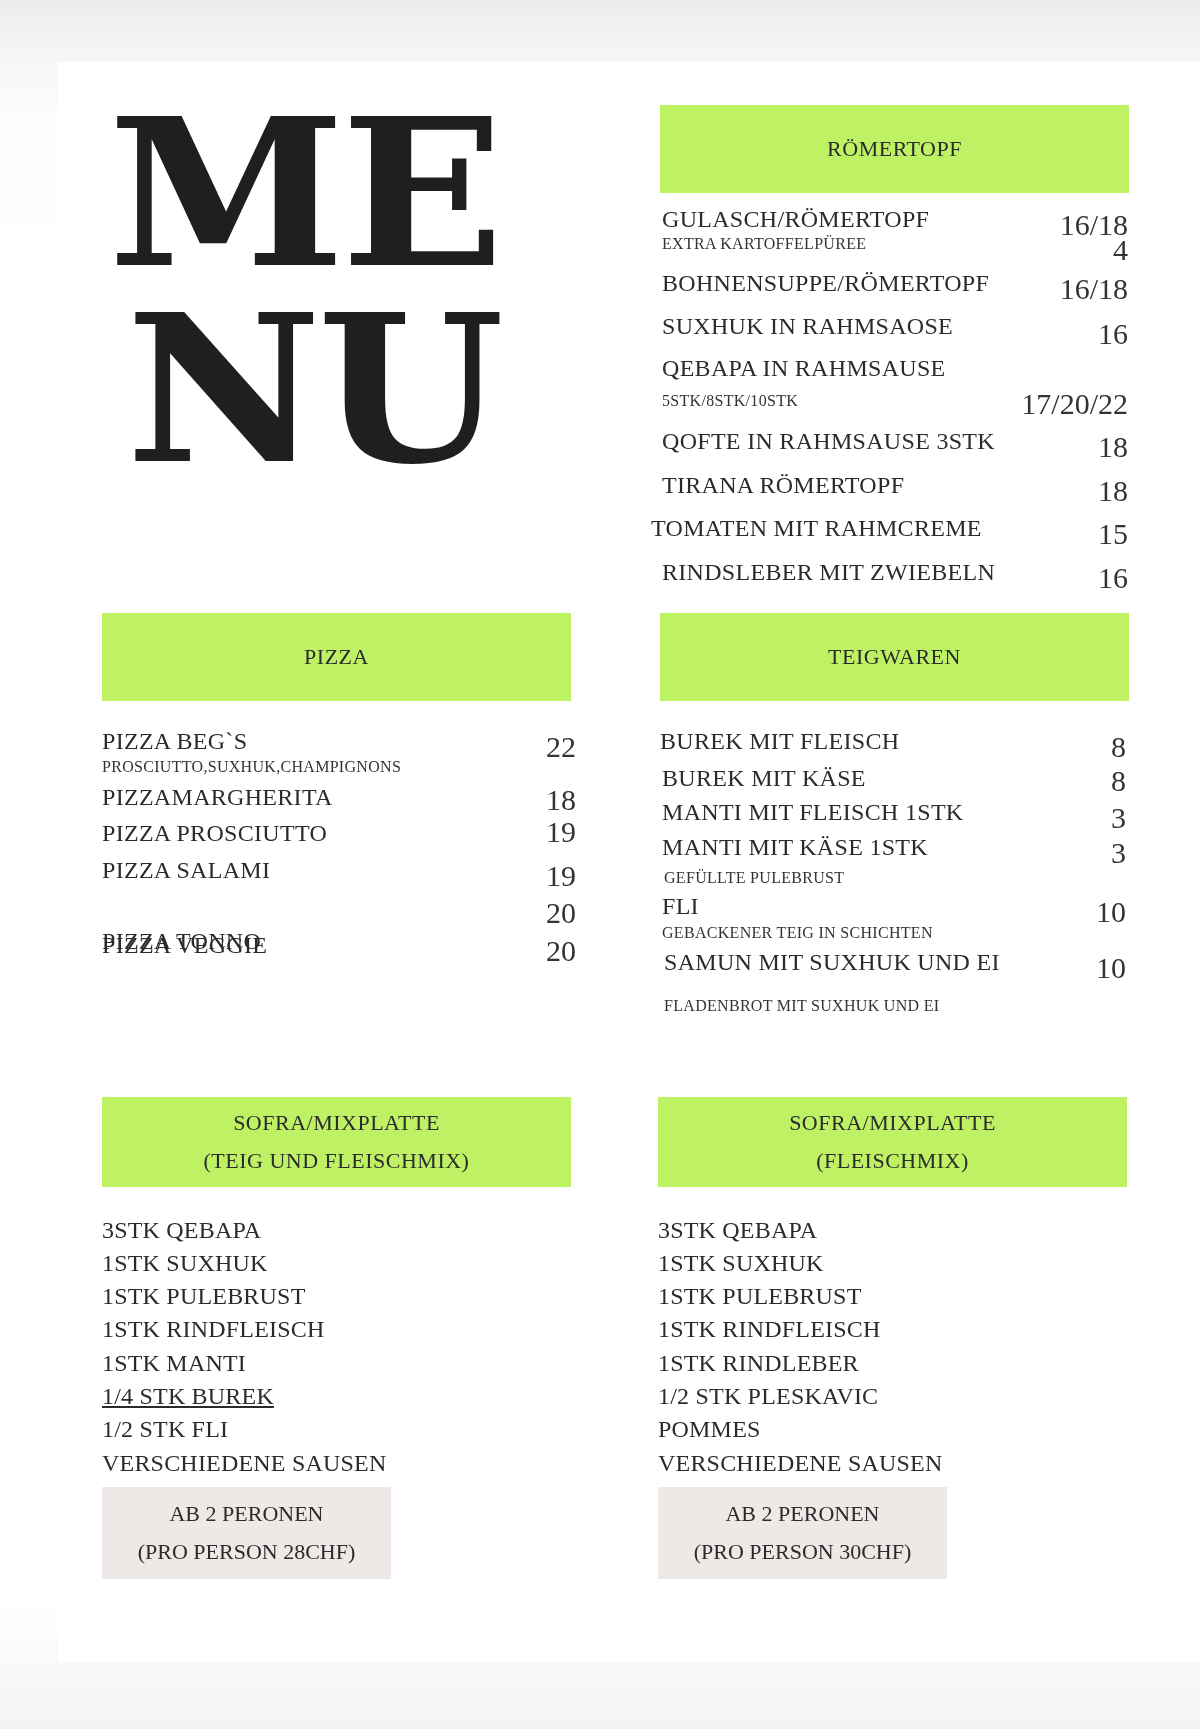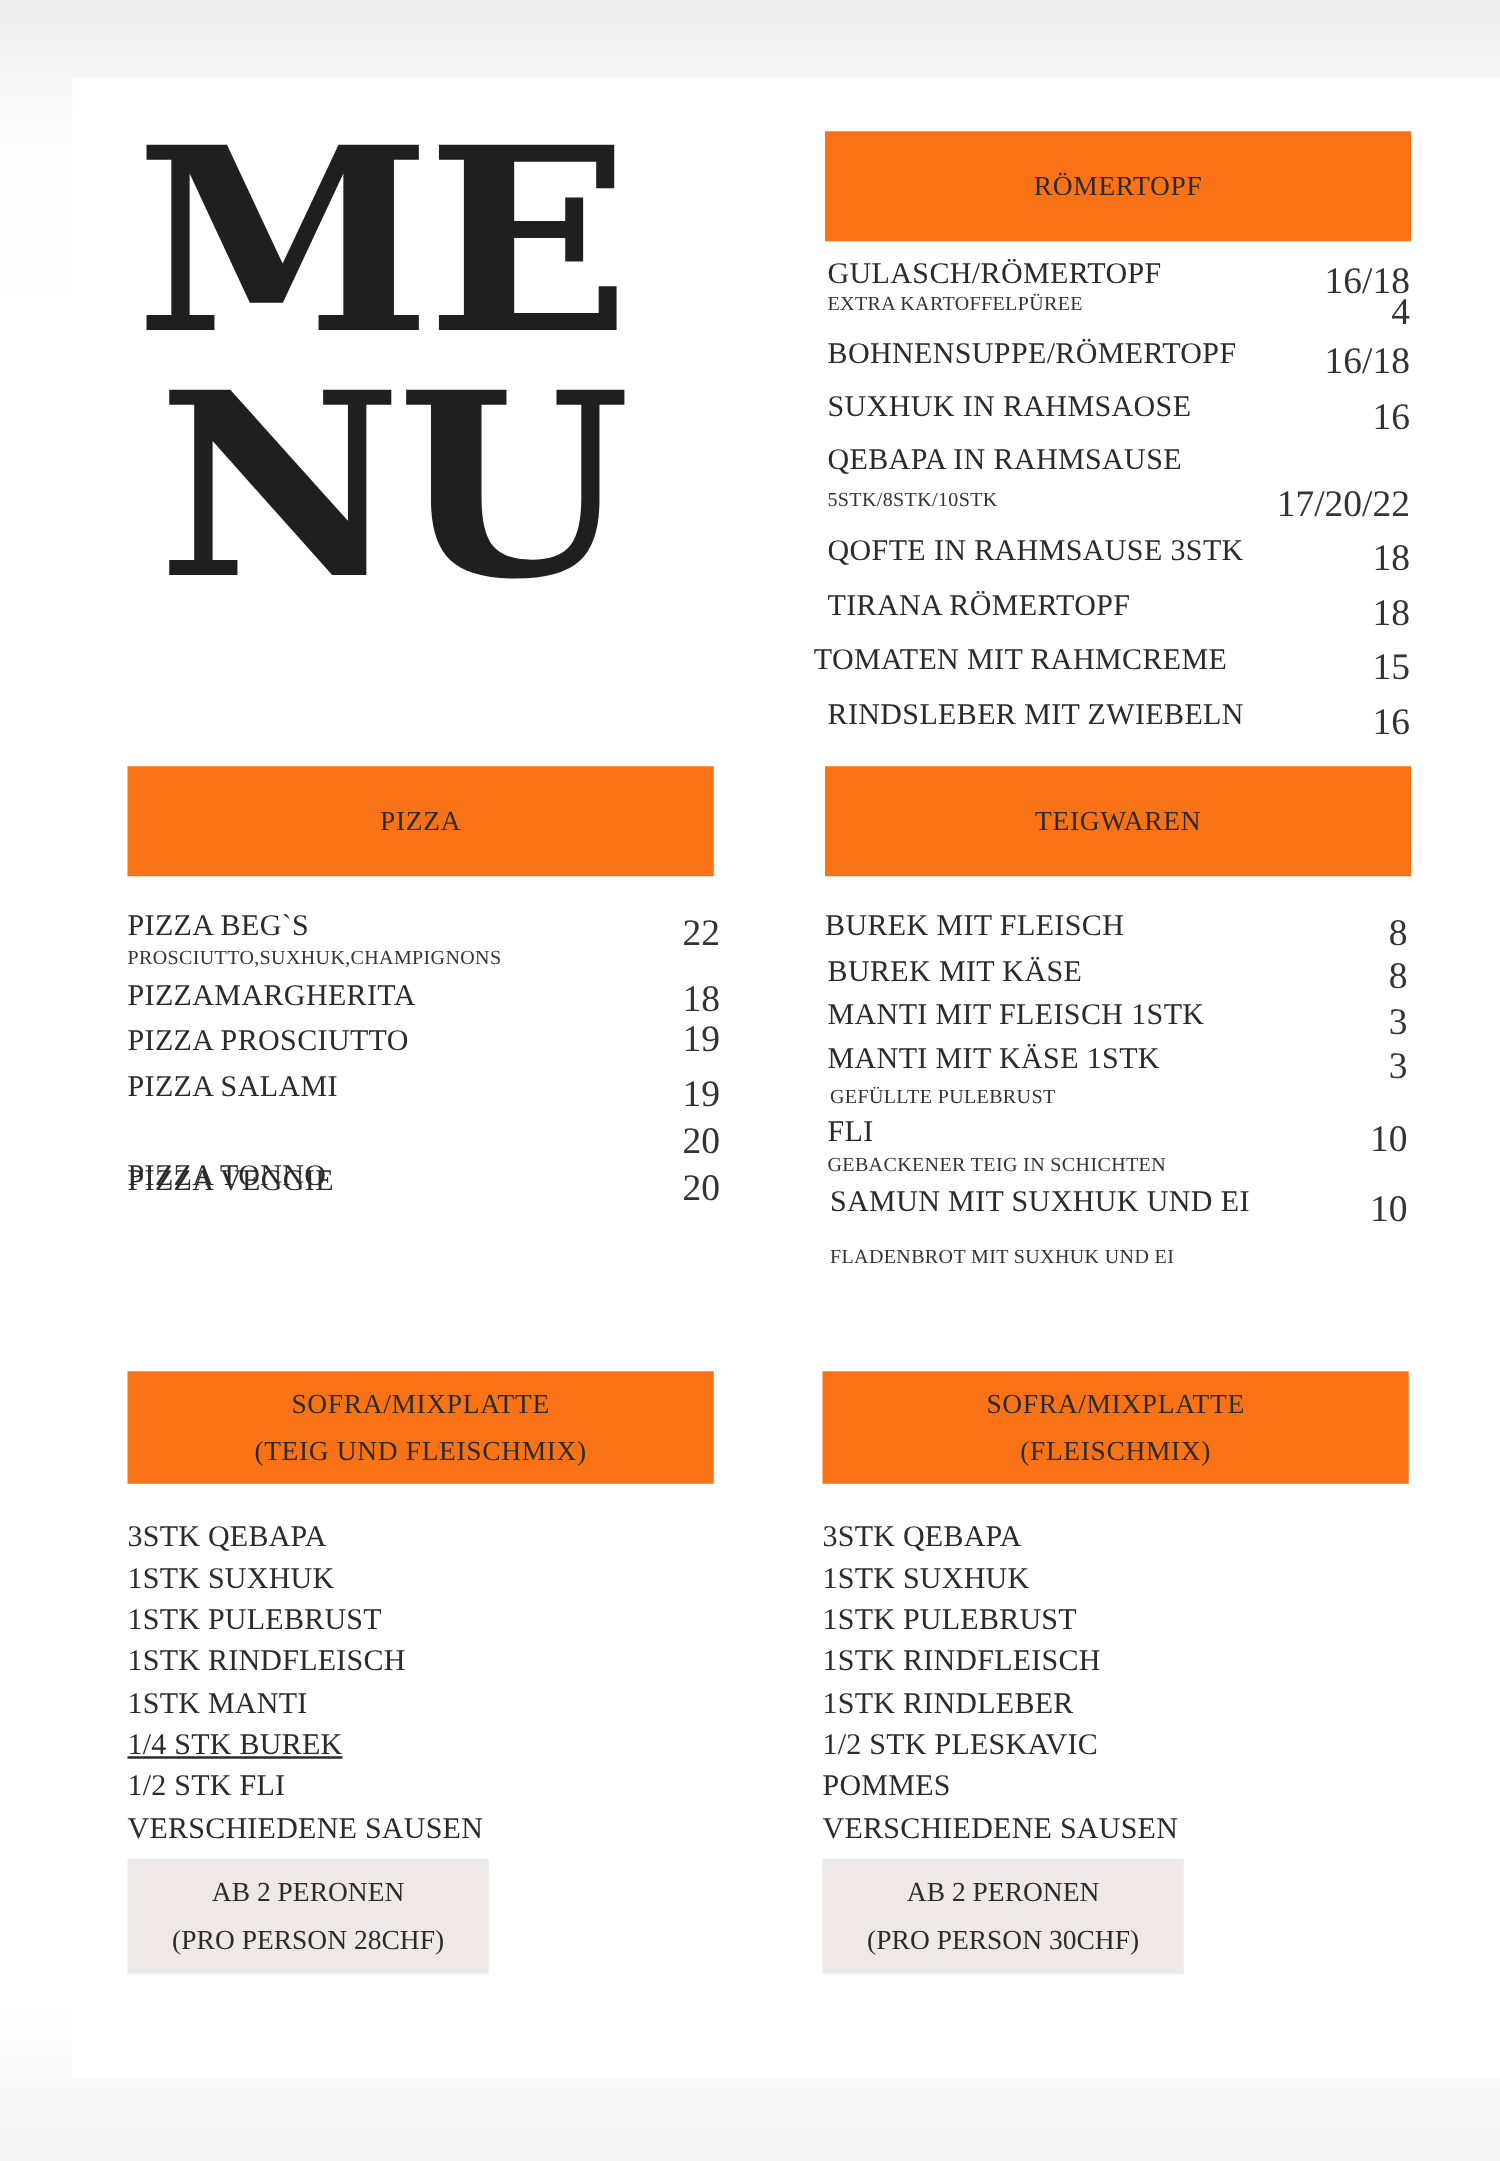--- a/index.html
+++ b/index.html
@@ -17,21 +17,21 @@
   .abs { position:absolute;text-align:right; }
   .menu-title {
     font-family: "DejaVu Serif", "Liberation Serif", serif;
     font-weight:bold;
     color:#1f1f1f;
     line-height:1;
     letter-spacing:-4px;
   }
   .menu-title .line { display:block; font-size:214px; transform:scaleY(0.95); transform-origin:left top; }
   .hdr {
-    position:absolute; background:#f97316;
+    position:absolute; background:#bef264;
     display:flex; flex-direction:column; align-items:center; justify-content:center;
     font-size:22px; color:#2b2b2b; letter-spacing:0.5px; line-height:1.75;
   }
   .item { position:absolute; font-size:24px; color:#2b2b2b; white-space:nowrap; letter-spacing:0.3px; }
   .sub { position:absolute; font-size:16px; color:#333; white-space:nowrap; letter-spacing:0.3px; }
   .price { position:absolute; font-size:30px; color:#333; white-space:nowrap; text-align:right; }
   .list-line { position:absolute; font-size:24px; color:#2b2b2b; white-space:nowrap; letter-spacing:0.2px; }
   .pricebox {
     position:absolute; background:#eee9e7;
     display:flex; flex-direction:column; align-items:center; justify-content:center;

